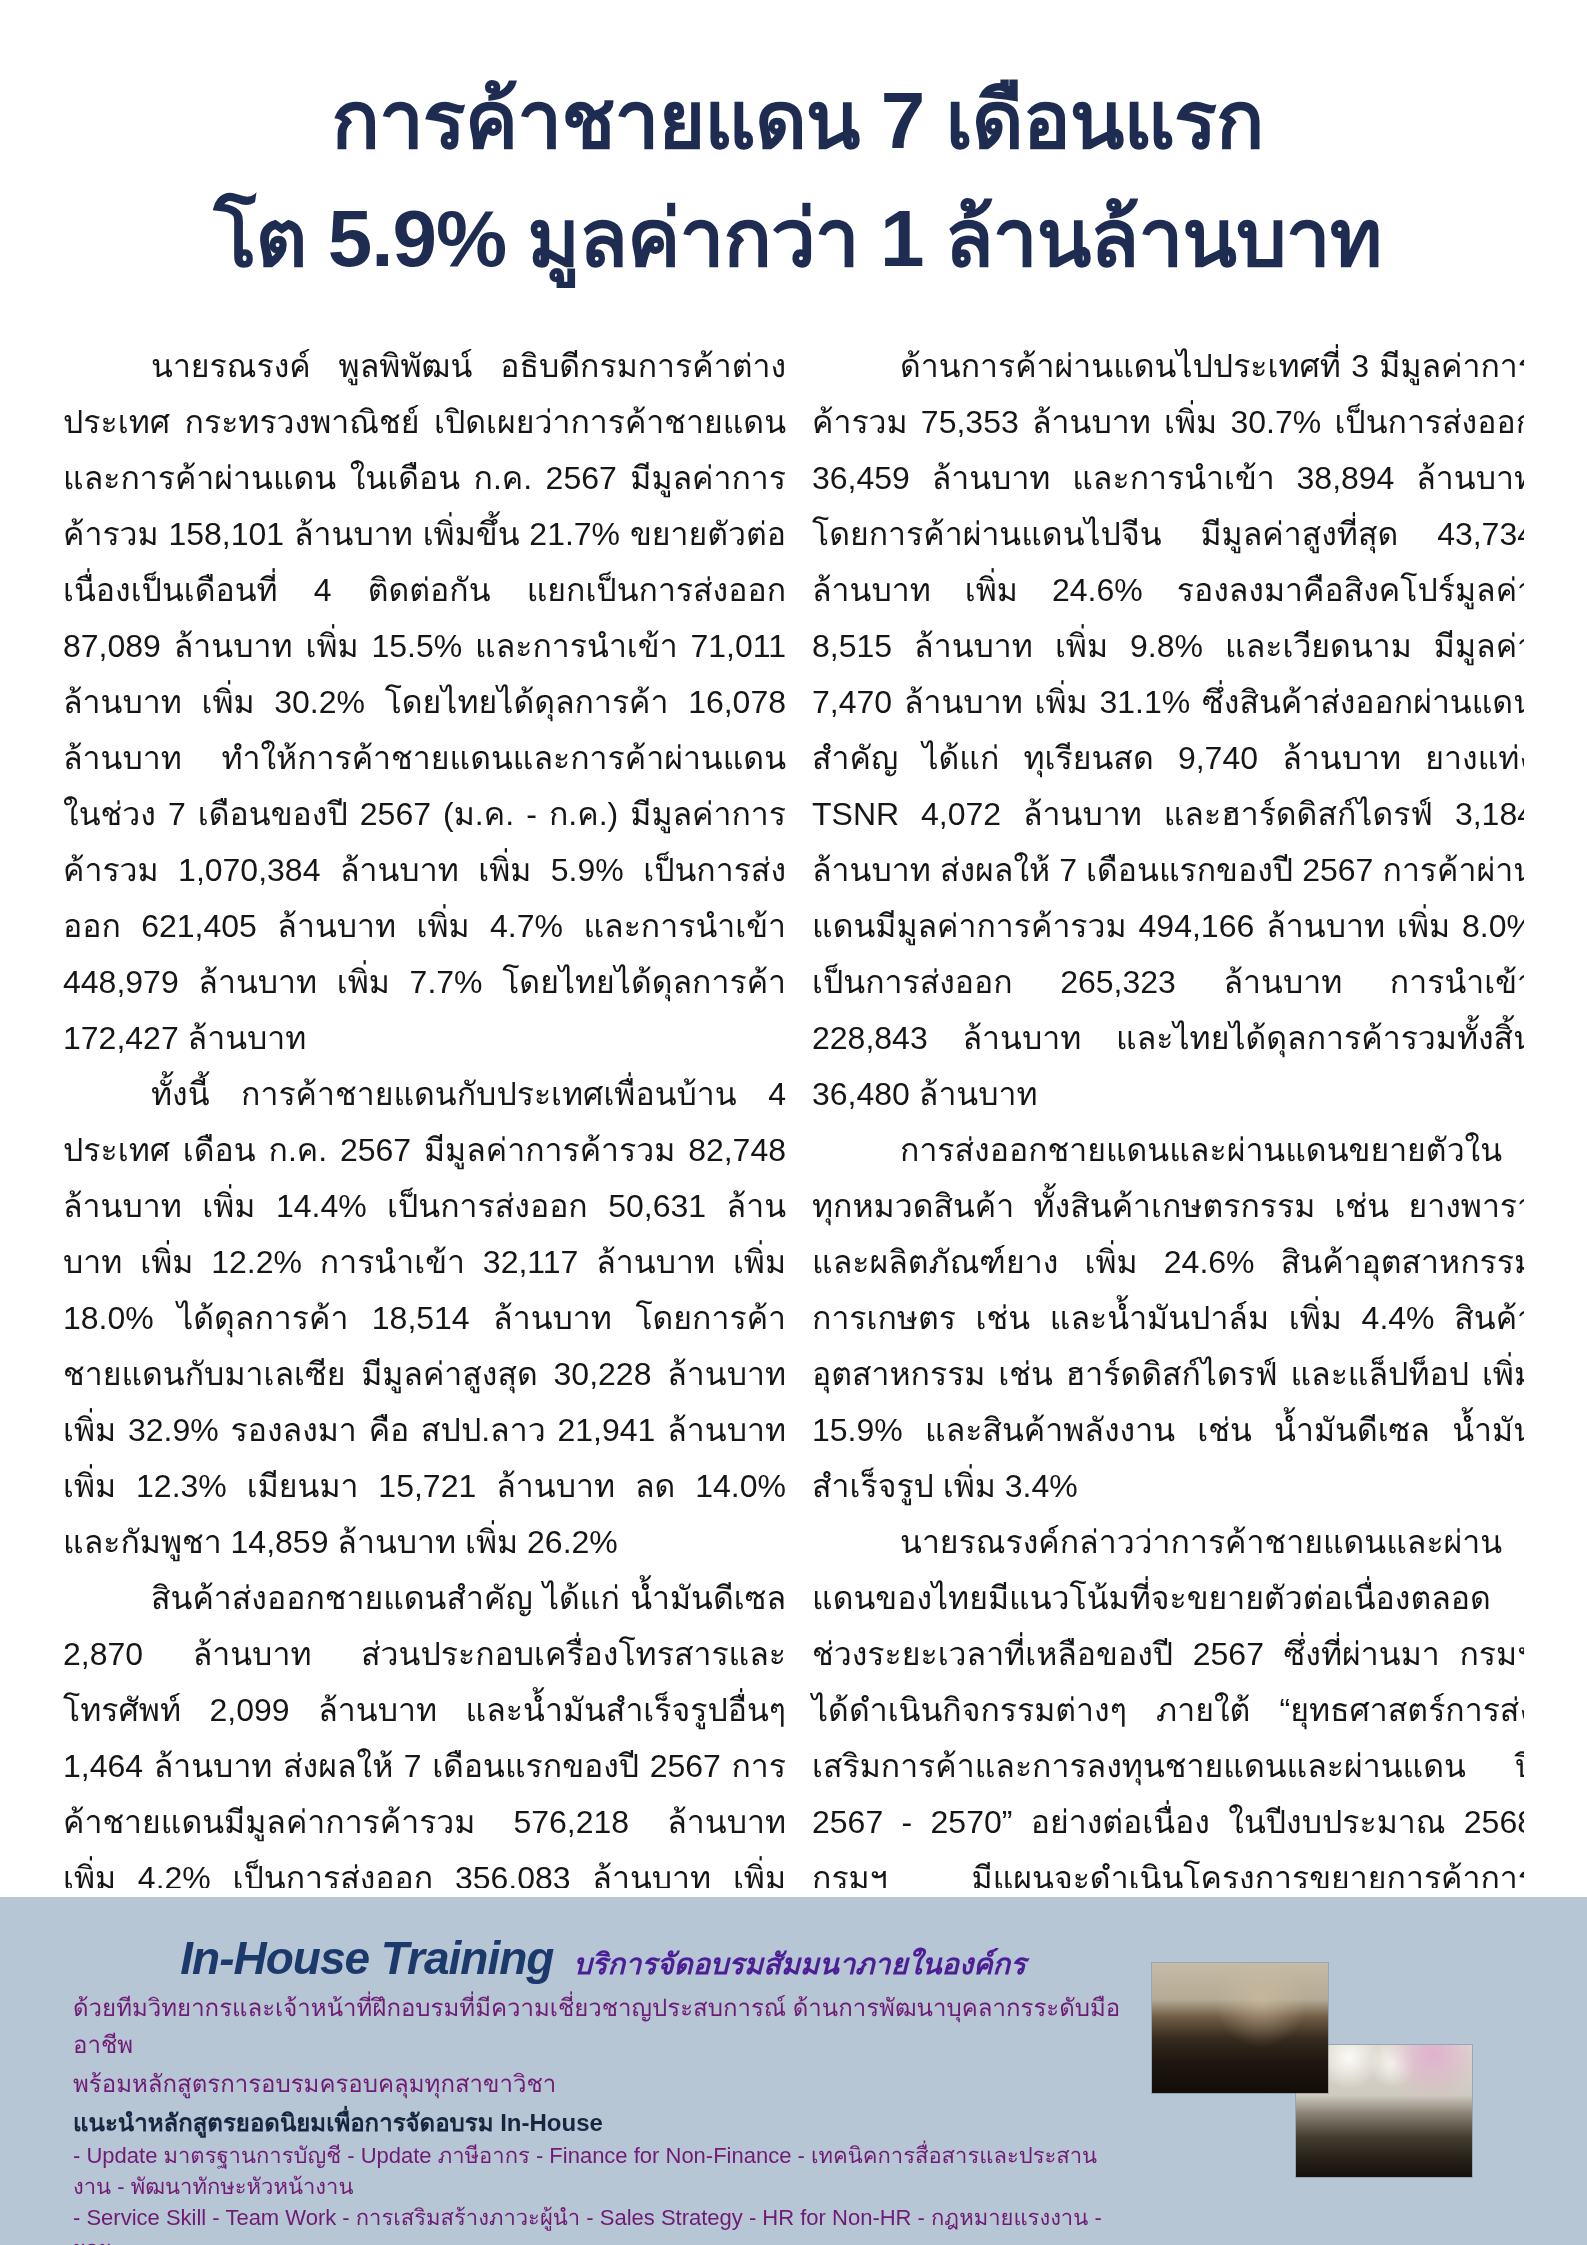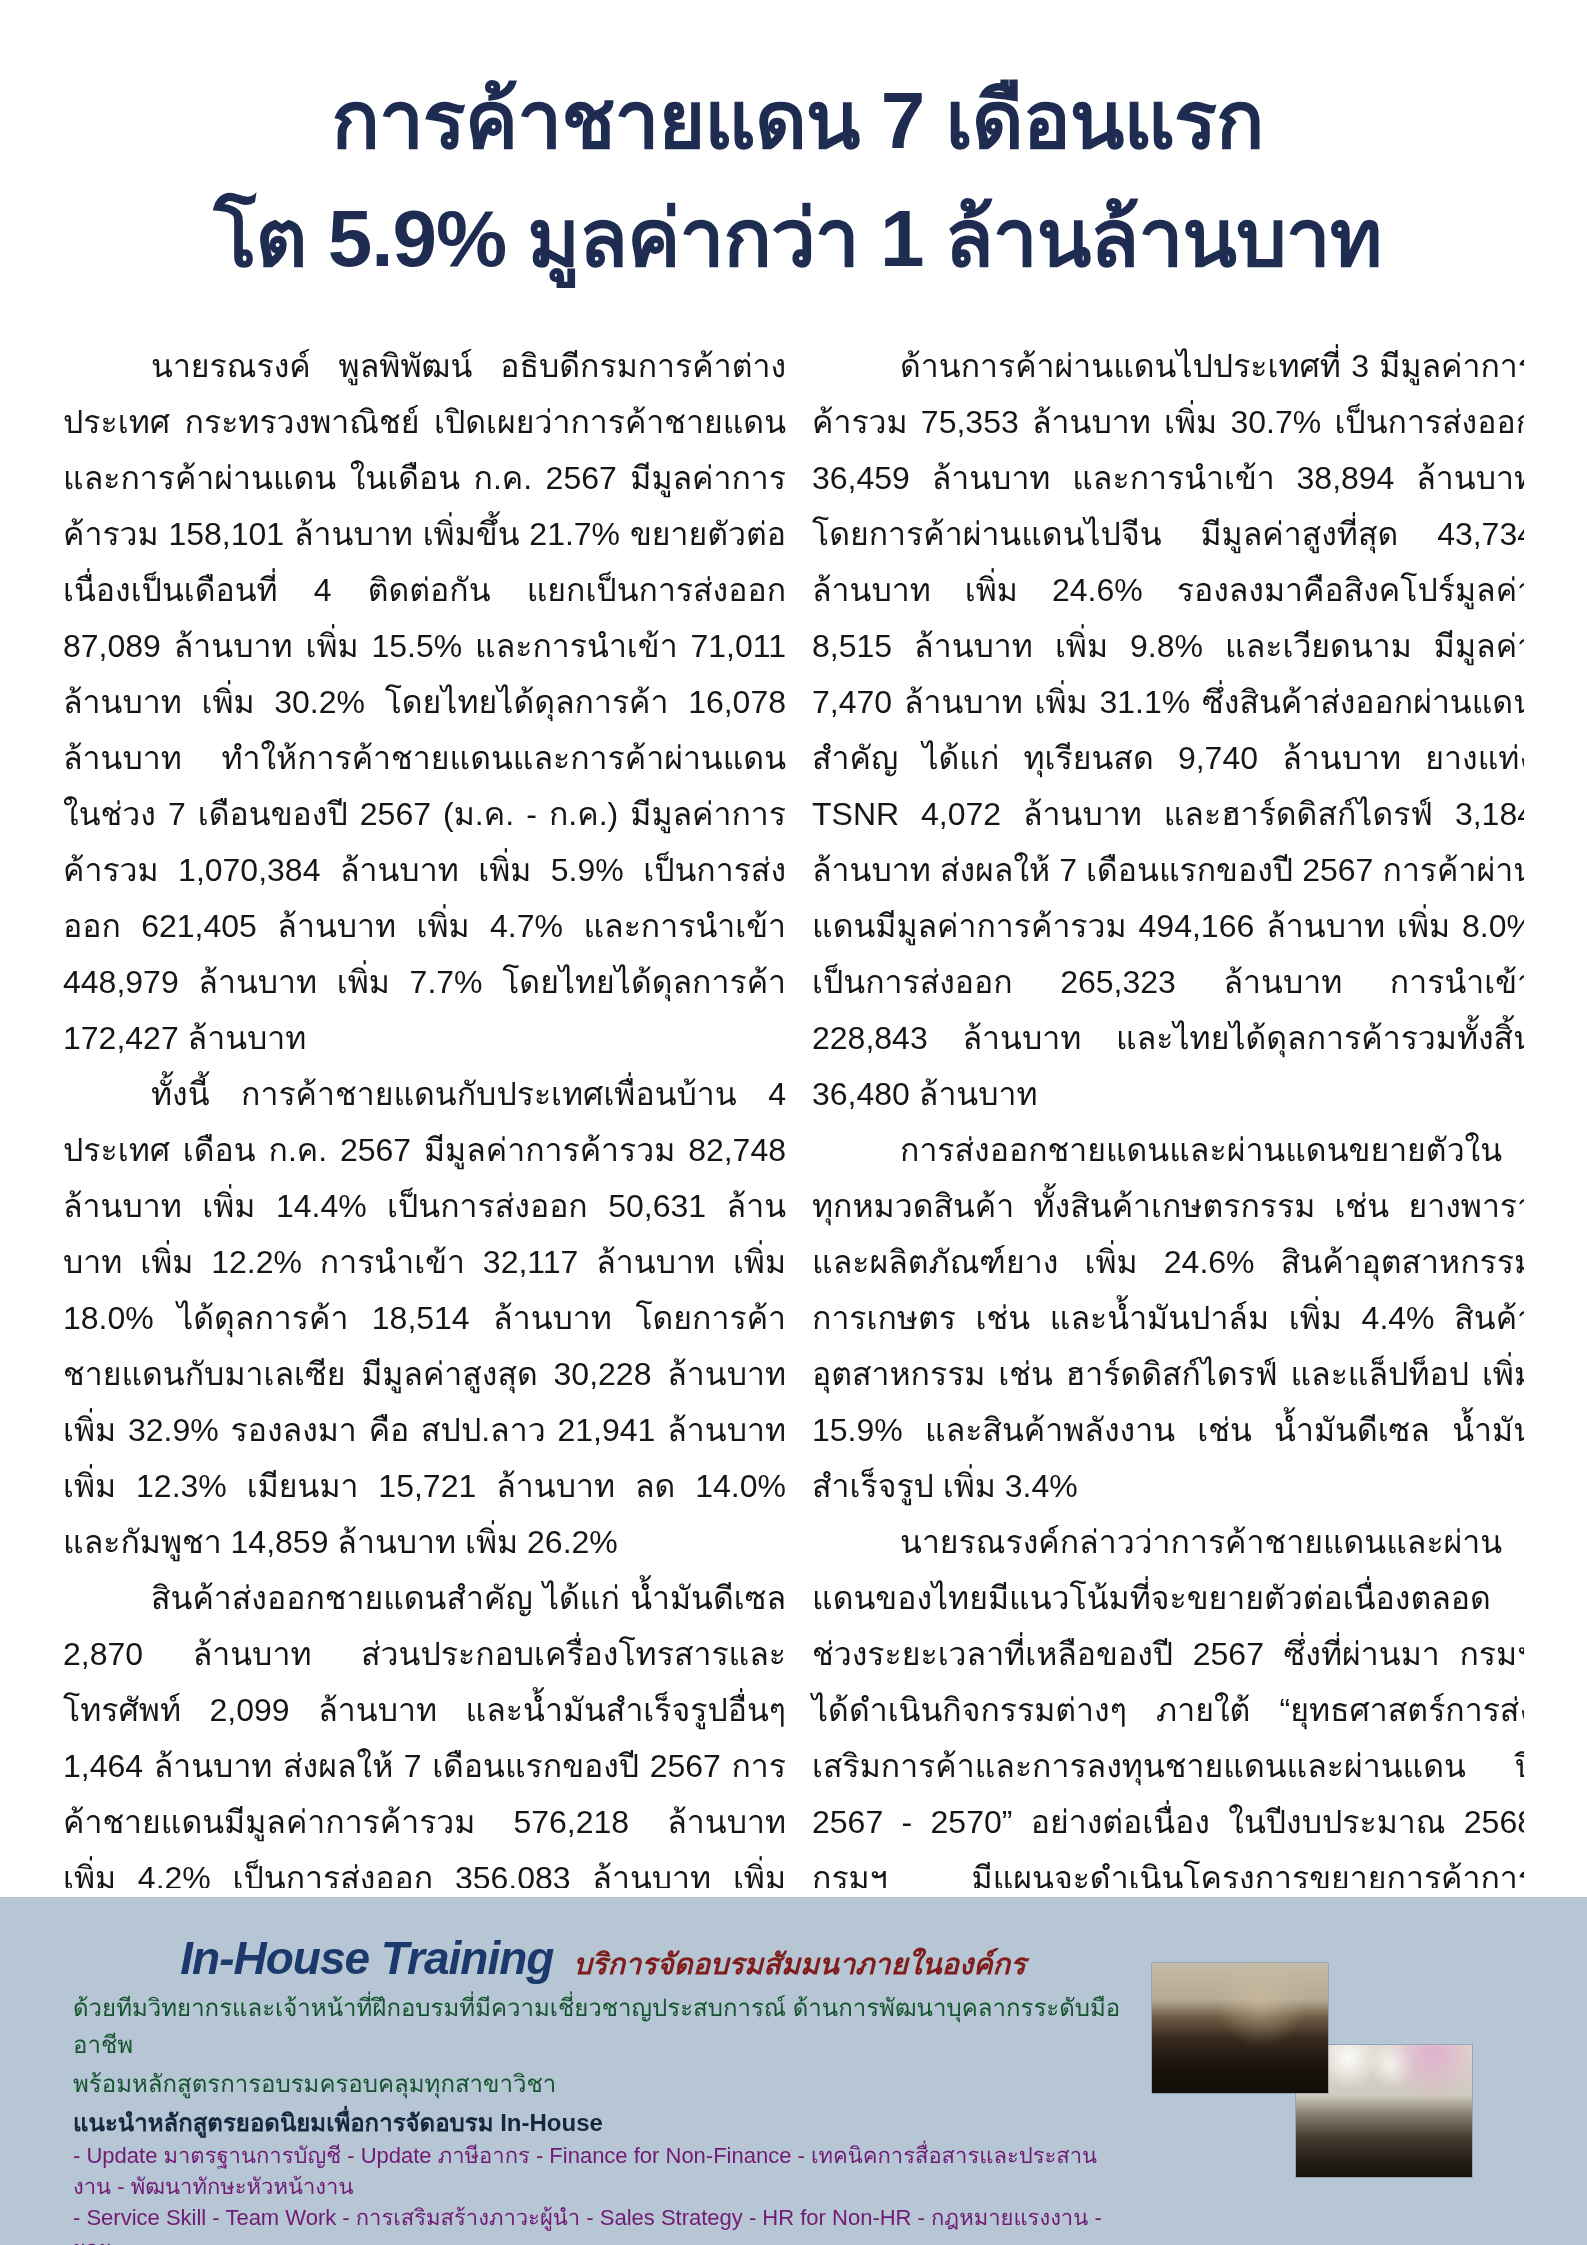--- a/index.html
+++ b/index.html
@@ -33,22 +33,22 @@
   
   .footer{
     position:absolute;top:1897px;left:0;width:1587px;height:348px;
     background:#b7c6d5;
   }
   .footer-inner{position:absolute;top:0;left:73px;width:1060px;}
   .f-title-row{margin-top:34px;display:flex;align-items:baseline;gap:20px;justify-content:center;}
   .f-title{
     font-size:46px;font-weight:bold;font-style:italic;color:#1b3a6b;letter-spacing:-1px;
   }
-  .f-subtitle{font-size:29px;font-weight:bold;font-style:italic;color:#7f1d1d;}
-  .f-desc{font-size:24px;line-height:37px;color:#14532d;margin-top:2px;}
+  .f-subtitle{font-size:29px;font-weight:bold;font-style:italic;color:#4c1d95;}
+  .f-desc{font-size:24px;line-height:37px;color:#701a75;margin-top:2px;}
   .f-bold{font-size:24px;line-height:34px;font-weight:bold;color:#16263f;margin-top:4px;}
   .f-item{font-size:22px;line-height:31px;color:#701a75;}
 
   
   .photo{position:absolute;box-shadow:0 0 0 1px rgba(90,105,125,.35);}
   .photo1{
     left:1152px;top:66px;width:176px;height:130px;z-index:2;
     background:
       radial-gradient(circle at 62% 30%, rgba(210,190,160,.55), transparent 32%),
       linear-gradient(180deg,#c5bba6 0%,#b5ab95 28%,#6e5c44 42%,#372a1e 58%,#1d150e 78%,#120d08 100%);

